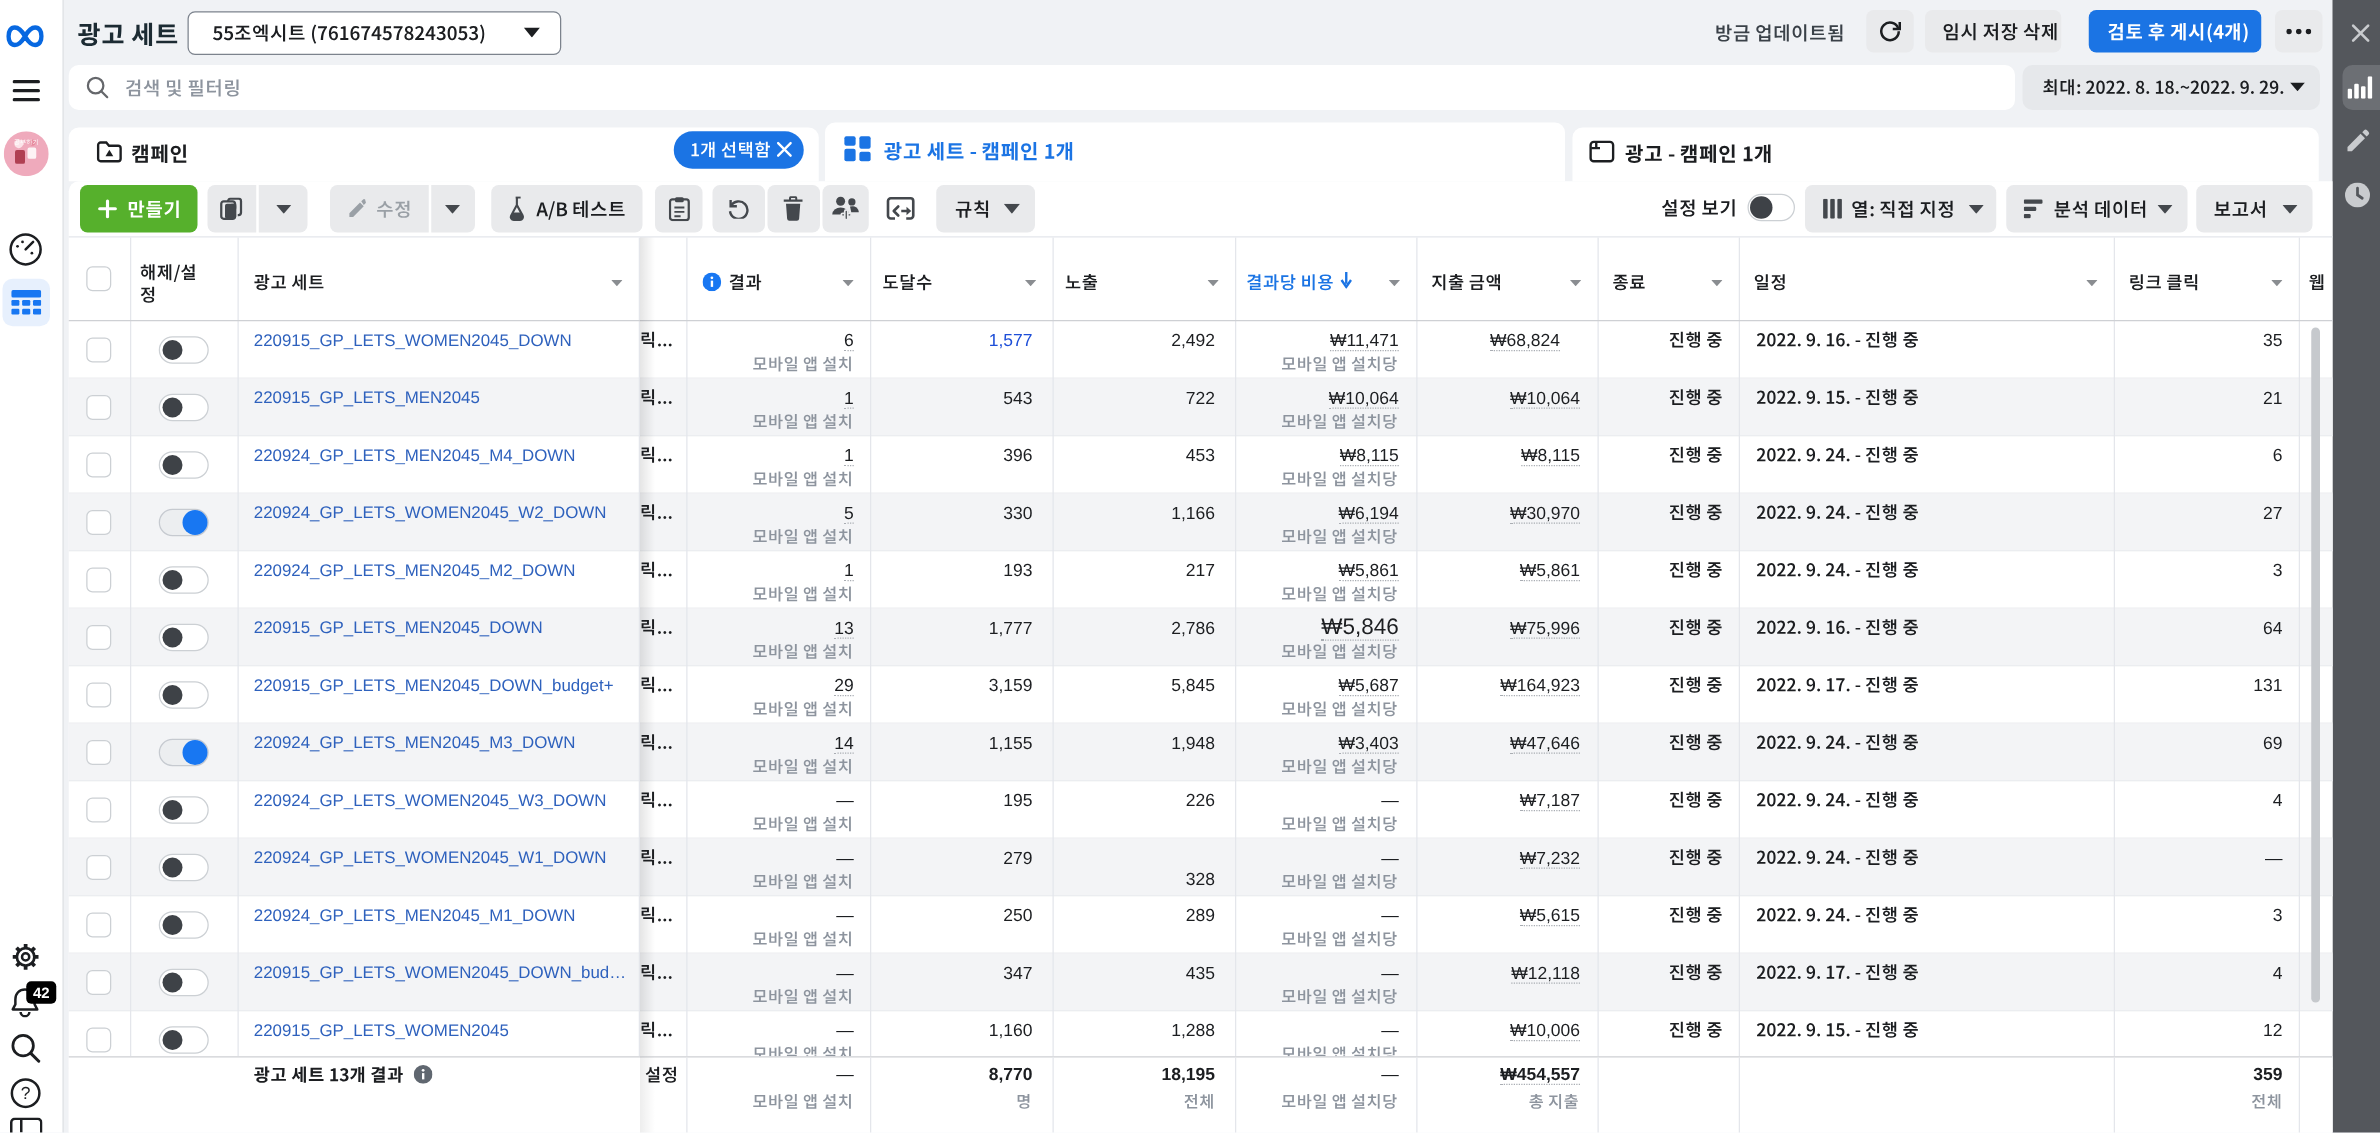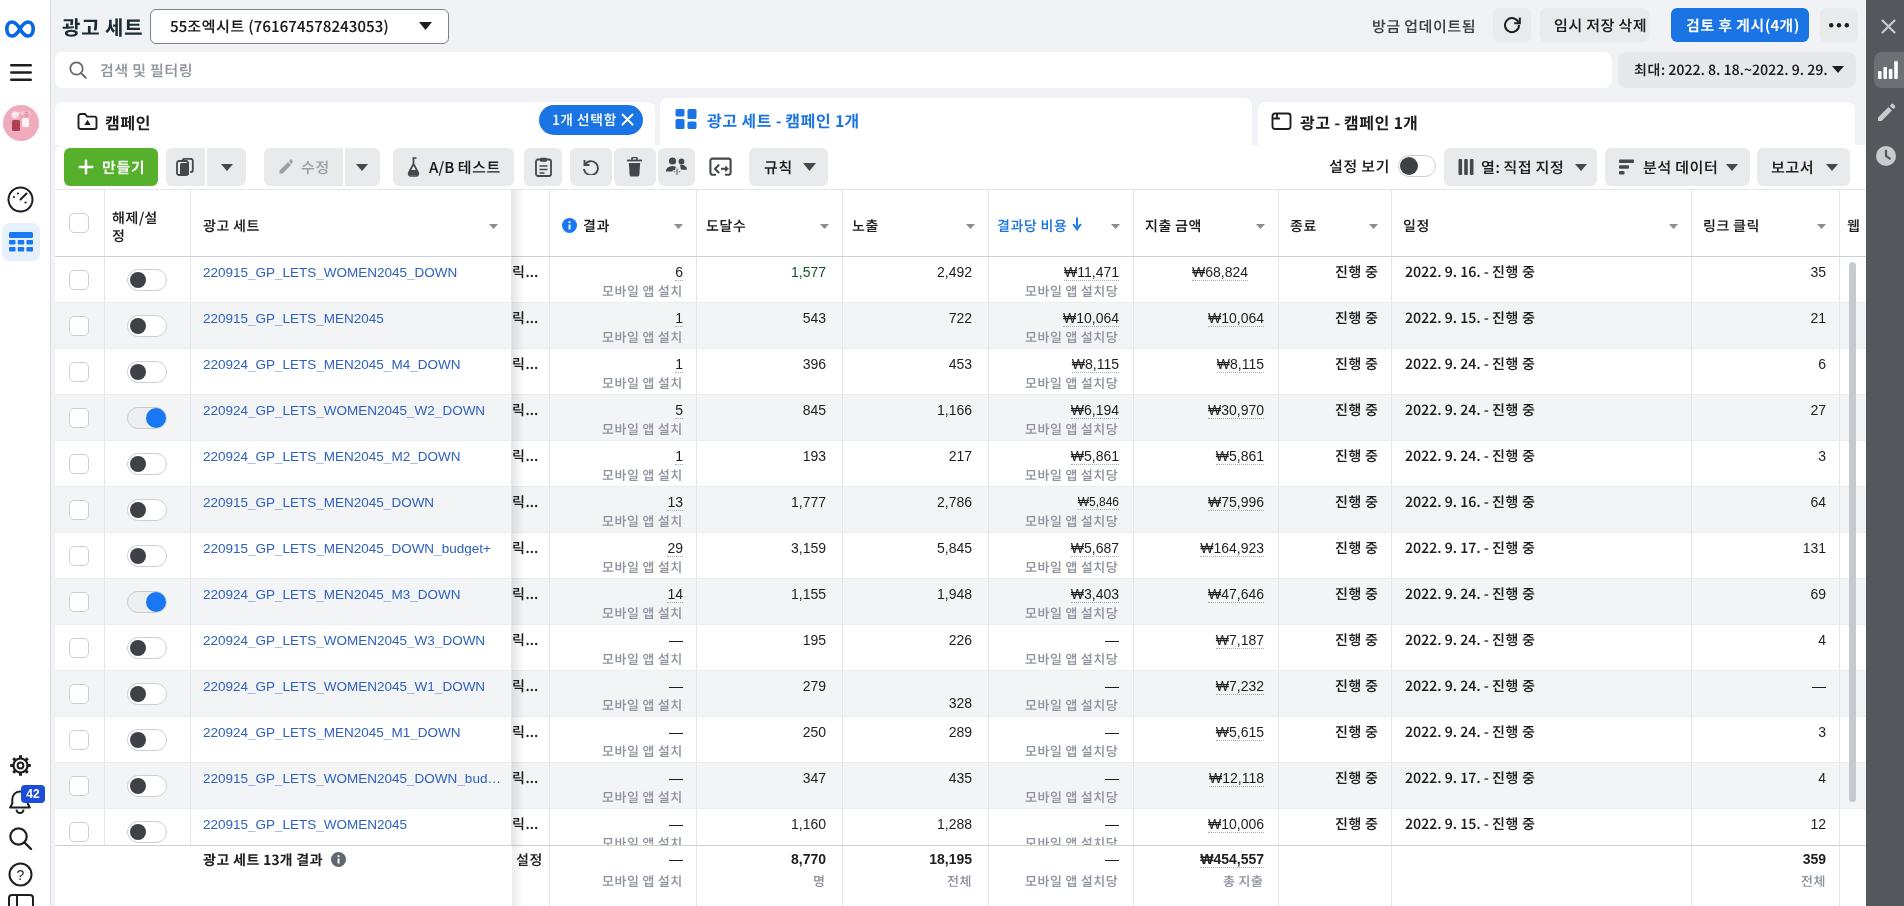--- a/index.html
+++ b/index.html
@@ -177,21 +177,21 @@
       <line x1="12.49997492357645" y1="6.200000000049907" x2="12.499959002037688" y2="2.2000000000815927"></line>
       <line x1="16.95475203443322" y1="8.045206591578788" x2="19.78316602454955" y2="5.216766332263732"></line>
     </g>
     <circle cx="12.5" cy="12.5" r="7" fill="#fff" stroke="#1c1e21" stroke-width="2.2"></circle>
     <circle cx="12.5" cy="12.5" r="2.9" fill="none" stroke="#1c1e21" stroke-width="2"></circle>
   </svg>
 <svg class="ab" style="left:7px;top:790px" width="26" height="24">
     <path d="M13 1.5 C8.4 1.5,5.3 5,5.3 9.5 L5.3 13.5 L3.2 17.5 L22.8 17.5 L20.7 13.5 L20.7 9.5 C20.7 5,17.6 1.5,13 1.5 Z" fill="none" stroke="#1c1e21" stroke-width="2" stroke-linejoin="round"></path>
     <path d="M9.5 19.5 a3.5 3.5 0 0 0 7 0" fill="none" stroke="#1c1e21" stroke-width="2"></path>
   </svg>
-<div class="ab" style="left:21px;top:785px;width:24px;height:18px;background:#1d4ed8;border-radius:4px;color:#fff;font-size:12px;font-weight:700;text-align:center;line-height:18px">42</div>
+<div class="ab" style="left:21px;top:785px;width:24px;height:18px;background:#000000;border-radius:4px;color:#fff;font-size:12px;font-weight:700;text-align:center;line-height:18px">42</div>
 <svg class="ab" style="left:8px;top:826px" width="25" height="25">
     <circle cx="10.5" cy="10.5" r="8.2" fill="none" stroke="#1c1e21" stroke-width="2.2"></circle>
     <path d="M16.5 16.5 L23 23" stroke="#1c1e21" stroke-width="2.4" stroke-linecap="round"></path>
   </svg>
 <svg class="ab" style="left:8px;top:862px" width="25" height="25">
     <circle cx="12.5" cy="12.5" r="11" fill="none" stroke="#1c1e21" stroke-width="2"></circle>
     <text x="12.5" y="17.5" font-size="14" text-anchor="middle" fill="#1c1e21" font-family="Liberation Sans">?</text>
   </svg>
 <svg class="ab" style="left:8px;top:894px" width="26" height="12">
     <rect x="1" y="1" width="24" height="16" rx="3" fill="none" stroke="#1c1e21" stroke-width="2"></rect>
@@ -824,21 +824,21 @@
       <g fill="#8d949e" transform="translate(0,14) scale(0.013,-0.013)">
         <use href="#r40" x="0"></use>
         <use href="#r42" x="960"></use>
         <use href="#r65" x="1920"></use>
         <use href="#r58" x="3106"></use>
         <use href="#r52" x="4292"></use>
         <use href="#r83" x="5252"></use>
       </g>
     </svg>
   </div>
-<div class="ab" style="right:1078px;top:272px;transform:translateY(-50%);font-size:14px;color:#14532d;font-weight:400;letter-spacing:0;white-space:nowrap;">1,577</div>
+<div class="ab" style="right:1078px;top:272px;transform:translateY(-50%);font-size:14px;color:#1d4ed8;font-weight:400;letter-spacing:0;white-space:nowrap;">1,577</div>
 <div class="ab" style="right:932px;top:272px;transform:translateY(-50%);font-size:14px;color:#1c1e21;font-weight:400;letter-spacing:0;white-space:nowrap;">2,492</div>
 <div class="ab" style="right:785px;top:272px;transform:translateY(-50%);font-size:14px;color:#1c1e21;font-weight:400;letter-spacing:0;white-space:nowrap;"><span style="border-bottom:1px dotted #a9adb3;padding-bottom:0px;">₩11,471</span></div>
 <div class="ab" style="left:1025px;top:282px;width:94px;height:17px">
     <svg width="94" height="17" style="display:block">
       <g fill="#8d949e" transform="translate(0,14) scale(0.013,-0.013)">
         <use href="#r40" x="0"></use>
         <use href="#r42" x="960"></use>
         <use href="#r65" x="1920"></use>
         <use href="#r58" x="3106"></use>
         <use href="#r52" x="4292"></use>
@@ -1046,21 +1046,21 @@
       <g fill="#8d949e" transform="translate(0,14) scale(0.013,-0.013)">
         <use href="#r40" x="0"></use>
         <use href="#r42" x="960"></use>
         <use href="#r65" x="1920"></use>
         <use href="#r58" x="3106"></use>
         <use href="#r52" x="4292"></use>
         <use href="#r83" x="5252"></use>
       </g>
     </svg>
   </div>
-<div class="ab" style="right:1078px;top:410px;transform:translateY(-50%);font-size:14px;color:#1c1e21;font-weight:400;letter-spacing:0;white-space:nowrap;">845</div>
+<div class="ab" style="right:1078px;top:410px;transform:translateY(-50%);font-size:14px;color:#1c1e21;font-weight:400;letter-spacing:0;white-space:nowrap;">330</div>
 <div class="ab" style="right:932px;top:410px;transform:translateY(-50%);font-size:14px;color:#1c1e21;font-weight:400;letter-spacing:0;white-space:nowrap;">1,166</div>
 <div class="ab" style="right:785px;top:410px;transform:translateY(-50%);font-size:14px;color:#1c1e21;font-weight:400;letter-spacing:0;white-space:nowrap;"><span style="border-bottom:1px dotted #a9adb3;padding-bottom:0px;">₩6,194</span></div>
 <div class="ab" style="left:1025px;top:420px;width:94px;height:17px">
     <svg width="94" height="17" style="display:block">
       <g fill="#8d949e" transform="translate(0,14) scale(0.013,-0.013)">
         <use href="#r40" x="0"></use>
         <use href="#r42" x="960"></use>
         <use href="#r65" x="1920"></use>
         <use href="#r58" x="3106"></use>
         <use href="#r52" x="4292"></use>
@@ -1196,21 +1196,21 @@
         <use href="#r42" x="960"></use>
         <use href="#r65" x="1920"></use>
         <use href="#r58" x="3106"></use>
         <use href="#r52" x="4292"></use>
         <use href="#r83" x="5252"></use>
       </g>
     </svg>
   </div>
 <div class="ab" style="right:1078px;top:502px;transform:translateY(-50%);font-size:14px;color:#1c1e21;font-weight:400;letter-spacing:0;white-space:nowrap;">1,777</div>
 <div class="ab" style="right:932px;top:502px;transform:translateY(-50%);font-size:14px;color:#1c1e21;font-weight:400;letter-spacing:0;white-space:nowrap;">2,786</div>
-<div class="ab" style="right:785px;top:502px;transform:translateY(-50%);font-size:12px;color:#1c1e21;font-weight:400;letter-spacing:0;white-space:nowrap;"><span style="border-bottom:1px dotted #a9adb3;padding-bottom:0px;">₩5,846</span></div>
+<div class="ab" style="right:785px;top:502px;transform:translateY(-50%);font-size:18px;color:#1c1e21;font-weight:400;letter-spacing:0;white-space:nowrap;"><span style="border-bottom:1px dotted #a9adb3;padding-bottom:0px;">₩5,846</span></div>
 <div class="ab" style="left:1025px;top:512px;width:94px;height:17px">
     <svg width="94" height="17" style="display:block">
       <g fill="#8d949e" transform="translate(0,14) scale(0.013,-0.013)">
         <use href="#r40" x="0"></use>
         <use href="#r42" x="960"></use>
         <use href="#r65" x="1920"></use>
         <use href="#r58" x="3106"></use>
         <use href="#r52" x="4292"></use>
         <use href="#r83" x="5252"></use>
         <use href="#r31" x="6212"></use>

